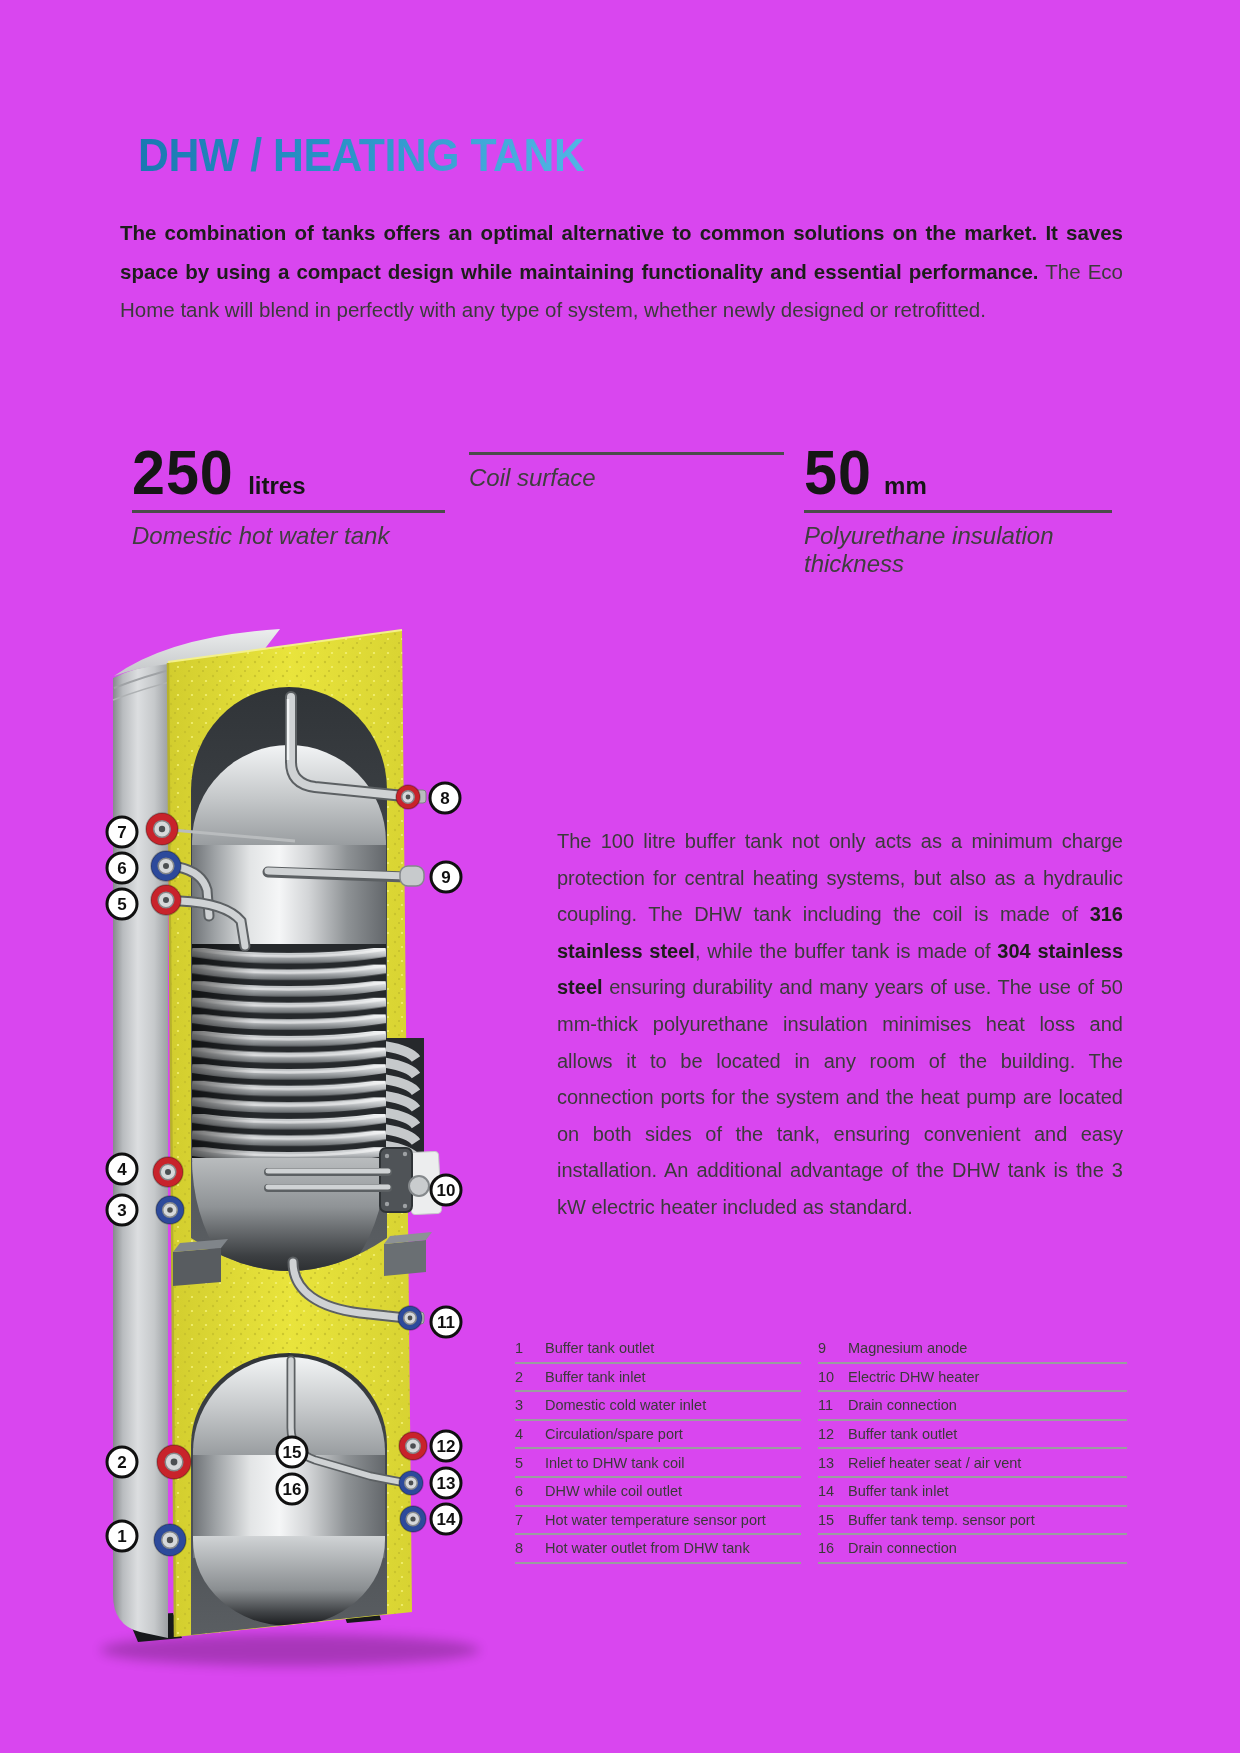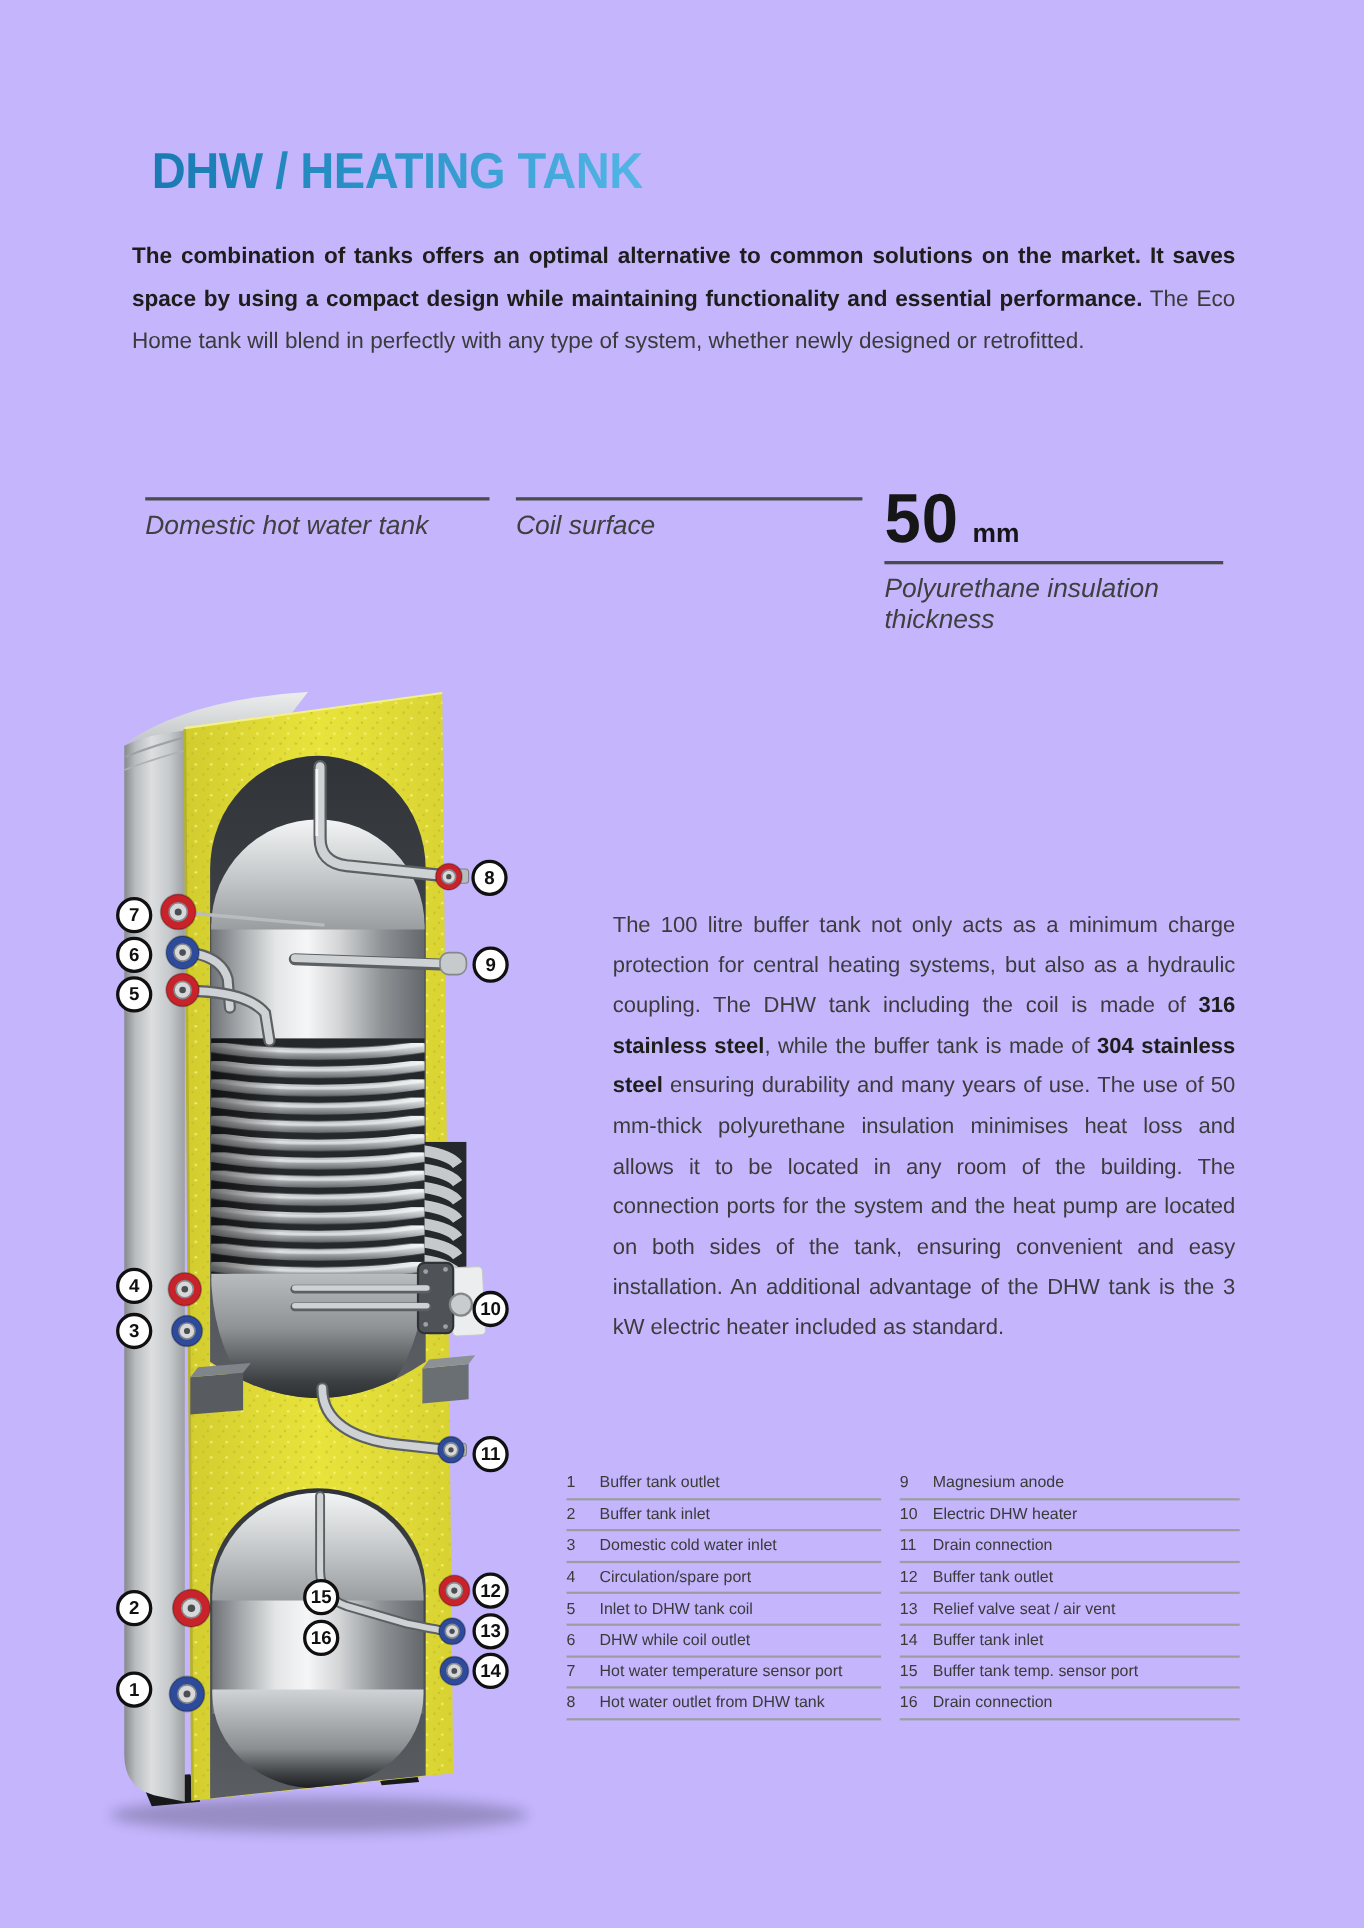--- a/index.html
+++ b/index.html
@@ -1,16 +1,16 @@
 <!DOCTYPE html>
 <html lang="en"><head>
 <meta charset="utf-8">
 <style>
   html,body{margin:0;padding:0;background:#fff;}
-  .page{position:relative;width:1240px;height:1753px;background:#c4b5fd;overflow:hidden;
+  .page{position:relative;width:1240px;height:1753px;background:#d946ef;overflow:hidden;
         font-family:"Liberation Sans","DejaVu Sans",sans-serif;color:#3b3b3a;}
   .page-title{position:absolute;left:138px;top:128px;margin:0;font-size:46px;font-weight:bold;
         letter-spacing:-0.5px;transform:scaleX(0.93);transform-origin:left center;white-space:nowrap;
         background:linear-gradient(90deg,#1a79b2 0%,#2a92c7 45%,#52b5e5 100%);
         -webkit-background-clip:text;background-clip:text;color:transparent;}
   .intro{position:absolute;left:120px;top:214px;width:1003px;margin:0;font-size:20.5px;
         line-height:38.6px;text-align:justify;hyphens:auto;}
   .intro b{color:#1d1d1b;}
   .intro span{color:#3b3b3a;}
   .stats{position:absolute;left:0;top:0;}
@@ -42,20 +42,24 @@
 <body>
 
 <div class="page">
 
   <h1 class="page-title">DHW / HEATING TANK</h1>
 
   <p class="intro"><b>The combination of tanks offers an optimal alternative to common solutions on the market. It saves space by using a compact design while maintaining functionality and essential performance.</b><span> The Eco Home tank will blend in perfectly with any type of system, whether newly designed or retrofitted.</span></p>
 
   <div class="stats">
     <div class="stat" style="left:132px;width:313px;">
+      <div class="stat-num-row">
+        <span class="stat-value">250</span>
+        <span class="stat-unit">litres</span>
+      </div>
       <div class="stat-rule"></div>
       <div class="stat-caption">Domestic hot water tank</div>
     </div>
     <div class="stat" style="left:469px;width:315px;">
       <div class="stat-rule"></div>
       <div class="stat-caption">Coil surface</div>
     </div>
     <div class="stat" style="left:804px;width:308px;">
       <div class="stat-num-row">
         <span class="stat-value">50</span>
@@ -359,21 +363,21 @@
         <div class="legend-row">
           <span class="legend-num">11</span>
           <span class="legend-label">Drain connection</span>
         </div>
         <div class="legend-row">
           <span class="legend-num">12</span>
           <span class="legend-label">Buffer tank outlet</span>
         </div>
         <div class="legend-row">
           <span class="legend-num">13</span>
-          <span class="legend-label">Relief valve seat / air vent</span>
+          <span class="legend-label">Relief heater seat / air vent</span>
         </div>
         <div class="legend-row">
           <span class="legend-num">14</span>
           <span class="legend-label">Buffer tank inlet</span>
         </div>
         <div class="legend-row">
           <span class="legend-num">15</span>
           <span class="legend-label">Buffer tank temp. sensor port</span>
         </div>
         <div class="legend-row">

